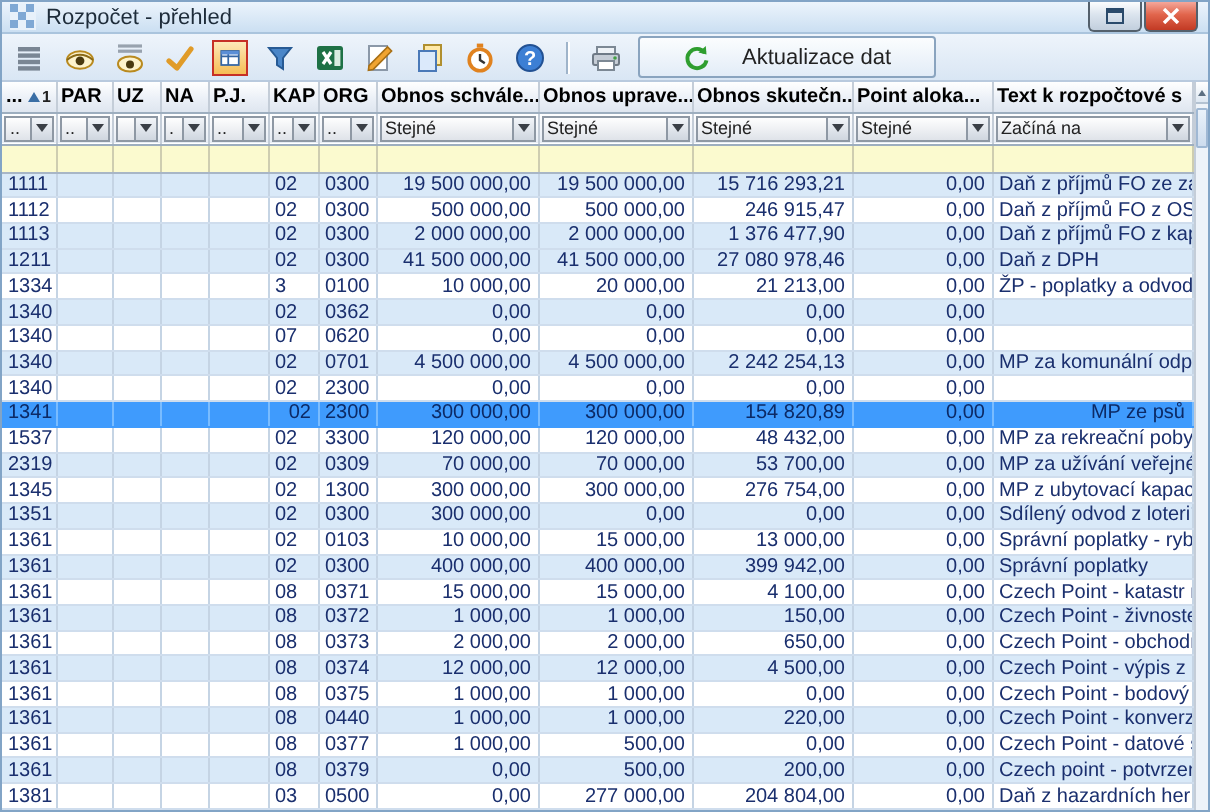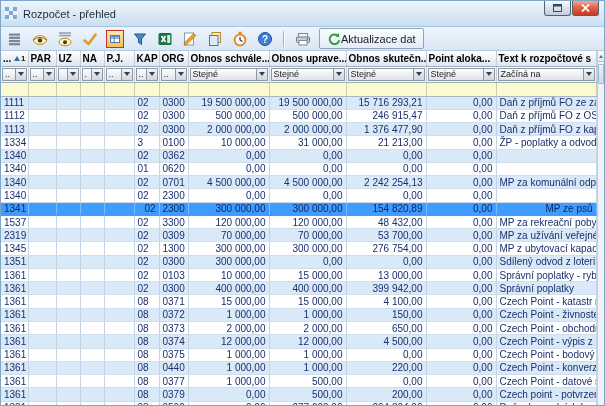--- a/index.html
+++ b/index.html
@@ -1,29 +1,29 @@
 <!DOCTYPE html>
 <html><head>
 <meta charset="utf-8">
 <style>
   html,body{margin:0;padding:0;background:#f0f0f0;font-family:"Liberation Sans",sans-serif;}
   .window{position:relative;width:605px;height:406px;border:1px solid #82a4c6;box-sizing:border-box;background:#fff;overflow:hidden;}
   
-  .titlebar{height:26px;background:linear-gradient(#ecf4fc,#cbdff2);display:flex;align-items:center;padding-left:4px;gap:5px;border-bottom:1px solid #aac4dd;box-sizing:border-box;}
+  .titlebar{height:16px;background:linear-gradient(#ecf4fc,#cbdff2);display:flex;align-items:center;padding-left:4px;gap:5px;border-bottom:1px solid #aac4dd;box-sizing:border-box;}
   .title{font-size:11px;color:#1e2c3a;}
   .winbtns{margin-left:auto;display:flex;gap:1px;align-self:flex-start;padding-right:5px;}
   .wbtn{width:27px;height:15px;display:flex;align-items:center;justify-content:center;border:1px solid #54606c;border-top:none;border-radius:0 0 3px 3px;box-sizing:border-box;cursor:default;}
   .wbtn.max{background:linear-gradient(#fcfdfe,#dbe4ee 45%,#c2cfdd);}
   .wbtn.close{background:linear-gradient(#f5a79a,#e1654c 45%,#c23a24);}
   
   .toolbar{height:24px;background:linear-gradient(#eef4fb,#d9e6f4);display:flex;align-items:center;padding:0 5px;gap:7px;border-bottom:1px solid #b9cade;box-sizing:border-box;}
   .tbtn{width:18px;height:18px;display:flex;align-items:center;justify-content:center;box-sizing:border-box;}
   .tbtn.active{border:1px solid #c63026;background:linear-gradient(#fde9b8,#f6bd55);}
   .tsep{width:1px;height:16px;background:#9fb4ca;border-right:1px solid #fff;margin:0 2px;}
-  .refresh-btn{display:flex;align-items:center;gap:0;height:19px;padding:0 7px;border:1px solid #8aa4bf;border-radius:2px;background:linear-gradient(#fbfdfe,#e2ecf7);font-size:11px;color:#222;}
+  .refresh-btn{display:flex;align-items:center;gap:16px;height:19px;padding:0 21px;border:1px solid #8aa4bf;border-radius:2px;background:linear-gradient(#fbfdfe,#e2ecf7);font-size:11px;color:#222;}
   
   .grid{display:flex;height:364px;overflow:hidden;}
   table{border-collapse:collapse;table-layout:fixed;width:595px;font-size:10px;}
   th,td{overflow:hidden;white-space:nowrap;box-sizing:border-box;}
   .hdr{height:15px;background:linear-gradient(#ffffff,#ebf0f7 55%,#dfe6f0);border-right:1px solid #c4cdd8;border-bottom:1px solid #9daebf;font-weight:bold;font-size:10px;color:#000;text-align:left;padding:0 2px;}
   .hdr .hwrap{display:flex;align-items:center;justify-content:space-between;}
   .sortind{display:inline-flex;align-items:center;gap:1px;}
   .arr-up-sort{width:0;height:0;border-left:3px solid transparent;border-right:3px solid transparent;border-bottom:5px solid #3a6ea5;}
   .sortnum{font-size:8px;font-weight:bold;color:#222;}
   .fcell{height:14px;background:linear-gradient(#fff,#e7edf5);border-right:1px solid #c4cdd8;border-bottom:1px solid #9daebf;padding:1px;}
@@ -401,30 +401,44 @@
             <td></td>
             <td></td>
             <td>02</td>
             <td>0300</td>
             <td class="num">2 000 000,00</td>
             <td class="num">2 000 000,00</td>
             <td class="num">1 376 477,90</td>
             <td class="num">0,00</td>
             <td>Daň z příjmů FO z kapit</td>
           </tr>
+          <tr class="drow alt">
+            <td>1211</td>
+            <td></td>
+            <td></td>
+            <td></td>
+            <td></td>
+            <td>02</td>
+            <td>0300</td>
+            <td class="num">41 500 000,00</td>
+            <td class="num">41 500 000,00</td>
+            <td class="num">27 080 978,46</td>
+            <td class="num">0,00</td>
+            <td>Daň z DPH</td>
+          </tr>
           <tr class="drow ">
             <td>1334</td>
             <td></td>
             <td></td>
             <td></td>
             <td></td>
             <td>3</td>
             <td>0100</td>
             <td class="num">10 000,00</td>
-            <td class="num">31 000,00</td>
+            <td class="num">20 000,00</td>
             <td class="num">21 213,00</td>
             <td class="num">0,00</td>
             <td>ŽP - poplatky a odvody</td>
           </tr>
           <tr class="drow alt">
             <td>1340</td>
             <td></td>
             <td></td>
             <td></td>
             <td></td>
@@ -435,21 +449,21 @@
             <td class="num">0,00</td>
             <td class="num">0,00</td>
             <td></td>
           </tr>
           <tr class="drow ">
             <td>1340</td>
             <td></td>
             <td></td>
             <td></td>
             <td></td>
-            <td>01</td>
+            <td>07</td>
             <td>0620</td>
             <td class="num">0,00</td>
             <td class="num">0,00</td>
             <td class="num">0,00</td>
             <td class="num">0,00</td>
             <td></td>
           </tr>
           <tr class="drow alt">
             <td>1340</td>
             <td></td>

